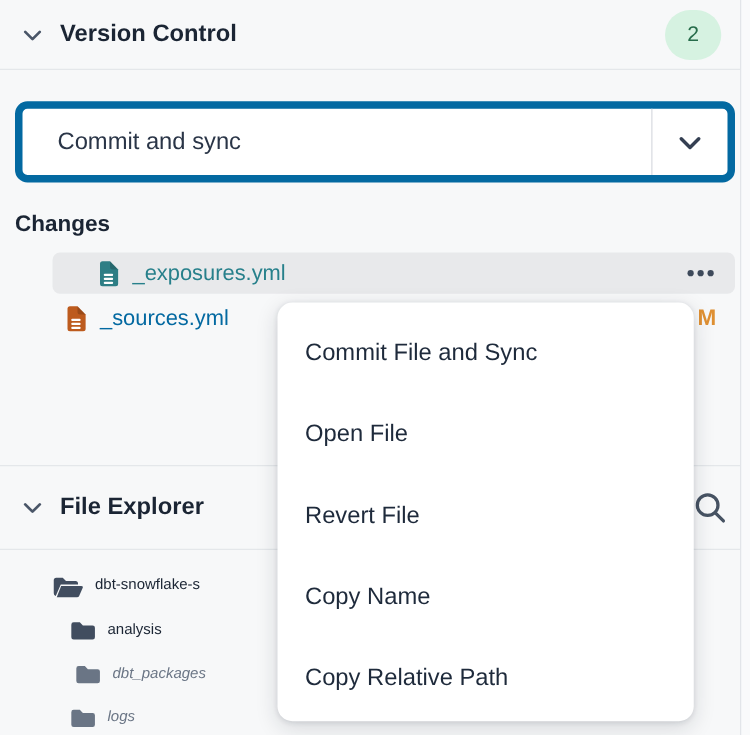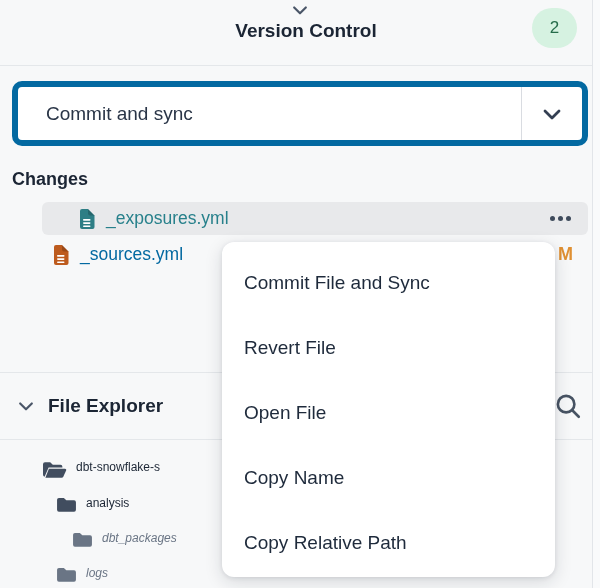--- a/index.html
+++ b/index.html
@@ -10,24 +10,23 @@
     position:relative; width:600px; height:588px;
     background:#f7f8f9; color:#1b2534; overflow:hidden;
   }
   .right-edge {
     position:absolute; top:0; bottom:0; right:0; width:8px;
     background:#f9fafb; border-left:1px solid #e2e5e9;
   }
 
   
   .vc-header {
-    position:absolute; top:0; left:0; right:0; height:66px;
+    position:absolute; top:0; left:0; right:0; height:56px;
     display:flex; align-items:center; padding:0 16px;
     border-bottom:1px solid #e4e7ea;
-    flex-direction:column;
   }
   .section-title { font-size:19px; font-weight:700; color:#1b2534; margin-left:12px; }
   .chev { display:flex; align-items:center; }
   .badge {
     position:absolute; top:8px; right:23px; width:45px; height:40px;
     background:#d6f2e1; color:#266c4a; border-radius:20px;
     display:flex; align-items:center; justify-content:center;
     font-size:17px;
   }
 
@@ -75,21 +74,21 @@
   .search-btn { margin-left:auto; margin-right:1px; display:flex; align-items:center; cursor:pointer; }
 
   .tree-row {
     position:absolute; height:35px; display:flex; align-items:flex-start;
     font-size:12px; cursor:pointer; white-space:nowrap;
   }
   .tree-row .label { margin-left:9px; color:#1b2534; }
   .tree-row.muted .label { color:#6a7585; font-style:italic; }
   .tree-root { top:460px; left:42px; }
   .tree-analysis { top:496px; left:56px; }
-  .tree-packages { top:531px; left:72px; }
+  .tree-packages { top:531px; left:60px; }
   .tree-logs { top:566px; left:56px; }
   .folder-dark { color:#414d5f; }
   .folder-muted { color:#6a7585; }
 
   
   .context-menu {
     position:absolute; left:222px; top:242px; width:333px; height:335px;
     background:#ffffff; border-radius:12px; z-index:10;
     box-shadow:0 5px 18px rgba(20,30,45,.14), 0 1px 4px rgba(20,30,45,.10);
     padding:8px 0 2px;
@@ -210,19 +209,19 @@
         <path d="M1 4 Q1 2 3 2 H8.2 L10.8 4.6 H19 Q21 4.6 21 6.6 V14.6 Q21 16.6 19 16.6 H3 Q1 16.6 1 14.6 Z"></path>
       </svg>
     </span>
     <span class="label">logs</span>
   </div>
 
   <div class="right-edge"></div>
 
   <div class="context-menu">
     <div class="menu-item">Commit File and Sync</div>
+    <div class="menu-item">Open File</div>
     <div class="menu-item">Revert File</div>
-    <div class="menu-item">Open File</div>
     <div class="menu-item">Copy Name</div>
     <div class="menu-item">Copy Relative Path</div>
   </div>
 
 </div>
 
 </body></html>

